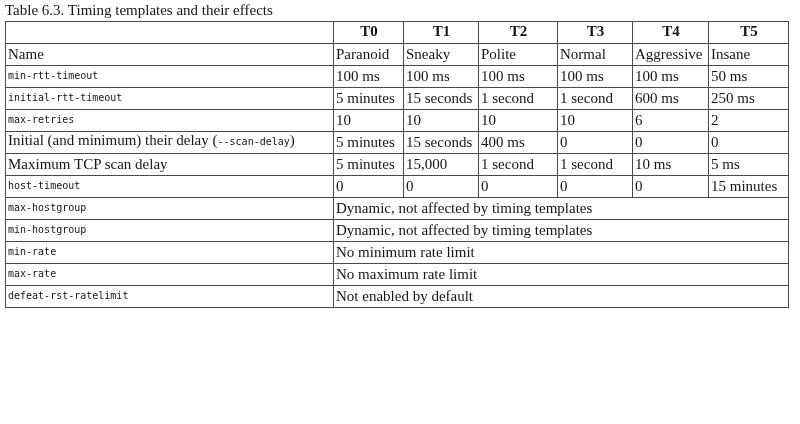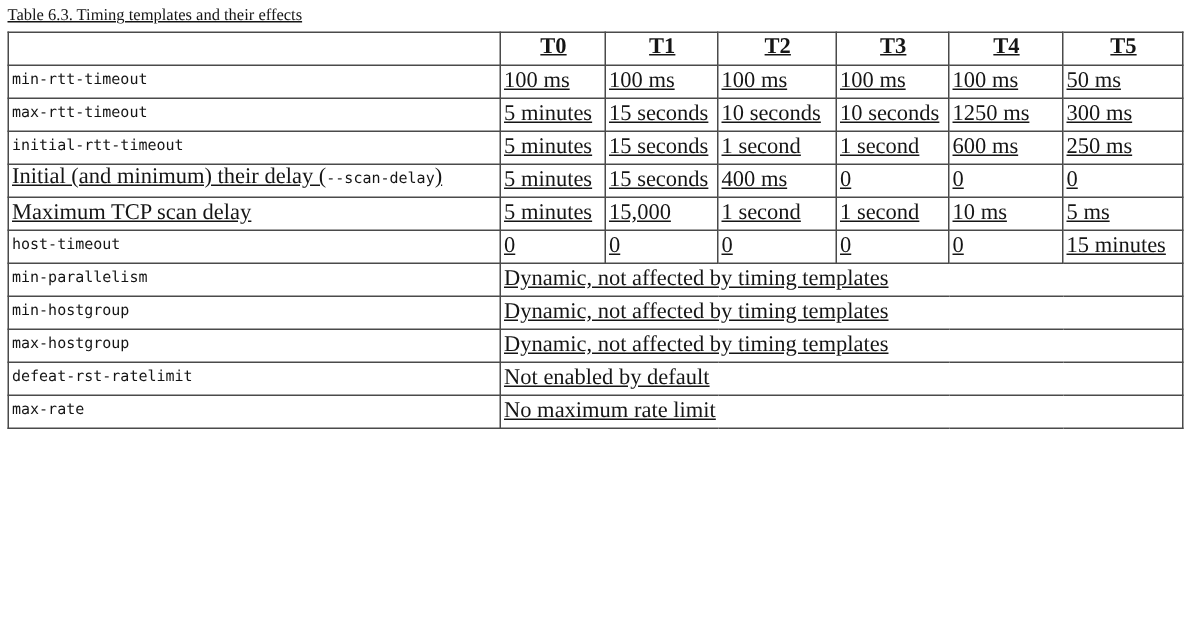--- a/index.html
+++ b/index.html
@@ -9,30 +9,28 @@
     width: 800px;
     height: 424px;
     overflow: hidden;
     font-family: "Liberation Serif", serif;
     color: #151515;
   }
   .page {
     padding: 1px 0 0 5px;
   }
   .caption {
-    font-size: 11px;
+    font-size: 15px;
     line-height: 18px;
     margin: 0 0 2px 0;
     white-space: nowrap;
-    text-decoration: underline;
   }
   table.tt {
     border-collapse: collapse;
     table-layout: fixed;
-    text-decoration: underline;
   }
   col.c0 { width: 328px; }
   col.c1 { width: 70px; }
   col.c2 { width: 75px; }
   col.c3 { width: 79px; }
   col.c4 { width: 75px; }
   col.c5 { width: 76px; }
   col.c6 { width: 80px; }
   table.tt th, table.tt td {
     border: 1px solid #4a4a4a;
@@ -83,45 +81,54 @@
           <th>T0</th>
           <th>T1</th>
           <th>T2</th>
           <th>T3</th>
           <th>T4</th>
           <th>T5</th>
         </tr>
     </thead>
     <tbody>
         <tr>
+          <td class="label-cell"><span>Name</span></td>
+          <td>Paranoid</td>
+          <td>Sneaky</td>
+          <td>Polite</td>
+          <td>Normal</td>
+          <td>Aggressive</td>
+          <td>Insane</td>
+        </tr>
+        <tr>
           <td class="label-cell"><span class="mono">min-rtt-timeout</span></td>
           <td>100 ms</td>
           <td>100 ms</td>
           <td>100 ms</td>
           <td>100 ms</td>
           <td>100 ms</td>
           <td>50 ms</td>
         </tr>
         <tr>
-          <td class="label-cell"><span class="mono">max-rtt-timeout</span></td>
-          <td>5 minutes</td>
-          <td>15 seconds</td>
-          <td>10 seconds</td>
-          <td>10 seconds</td>
-          <td>1250 ms</td>
-          <td>300 ms</td>
-        </tr>
-        <tr>
           <td class="label-cell"><span class="mono">initial-rtt-timeout</span></td>
           <td>5 minutes</td>
           <td>15 seconds</td>
           <td>1 second</td>
           <td>1 second</td>
           <td>600 ms</td>
           <td>250 ms</td>
+        </tr>
+        <tr>
+          <td class="label-cell"><span class="mono">max-retries</span></td>
+          <td>10</td>
+          <td>10</td>
+          <td>10</td>
+          <td>10</td>
+          <td>6</td>
+          <td>2</td>
         </tr>
         <tr>
           <td class="label-cell"><span>Initial (and minimum) their delay (</span><span class="mono">--scan-delay</span><span>)</span></td>
           <td>5 minutes</td>
           <td>15 seconds</td>
           <td>400 ms</td>
           <td>0</td>
           <td>0</td>
           <td>0</td>
         </tr>
@@ -137,34 +144,34 @@
         <tr>
           <td class="label-cell"><span class="mono">host-timeout</span></td>
           <td>0</td>
           <td>0</td>
           <td>0</td>
           <td>0</td>
           <td>0</td>
           <td>15 minutes</td>
         </tr>
         <tr>
-          <td class="label-cell"><span class="mono">min-parallelism</span></td>
+          <td class="label-cell"><span class="mono">max-hostgroup</span></td>
           <td colspan="6">Dynamic, not affected by timing templates</td>
         </tr>
         <tr>
           <td class="label-cell"><span class="mono">min-hostgroup</span></td>
           <td colspan="6">Dynamic, not affected by timing templates</td>
         </tr>
         <tr>
-          <td class="label-cell"><span class="mono">max-hostgroup</span></td>
-          <td colspan="6">Dynamic, not affected by timing templates</td>
+          <td class="label-cell"><span class="mono">min-rate</span></td>
+          <td colspan="6">No minimum rate limit</td>
+        </tr>
+        <tr>
+          <td class="label-cell"><span class="mono">max-rate</span></td>
+          <td colspan="6">No maximum rate limit</td>
         </tr>
         <tr>
           <td class="label-cell"><span class="mono">defeat-rst-ratelimit</span></td>
           <td colspan="6">Not enabled by default</td>
-        </tr>
-        <tr>
-          <td class="label-cell"><span class="mono">max-rate</span></td>
-          <td colspan="6">No maximum rate limit</td>
         </tr>
       </tbody>
   </table>
 </div>
 
 </body></html>

